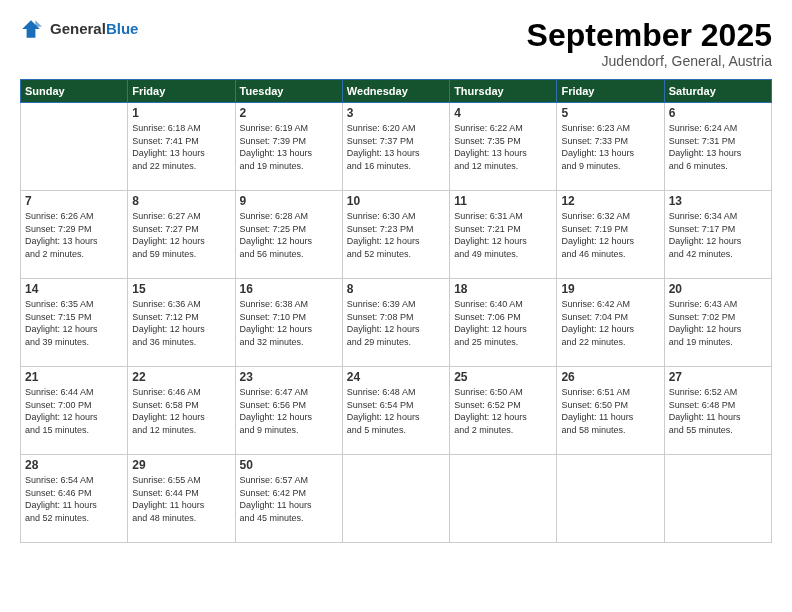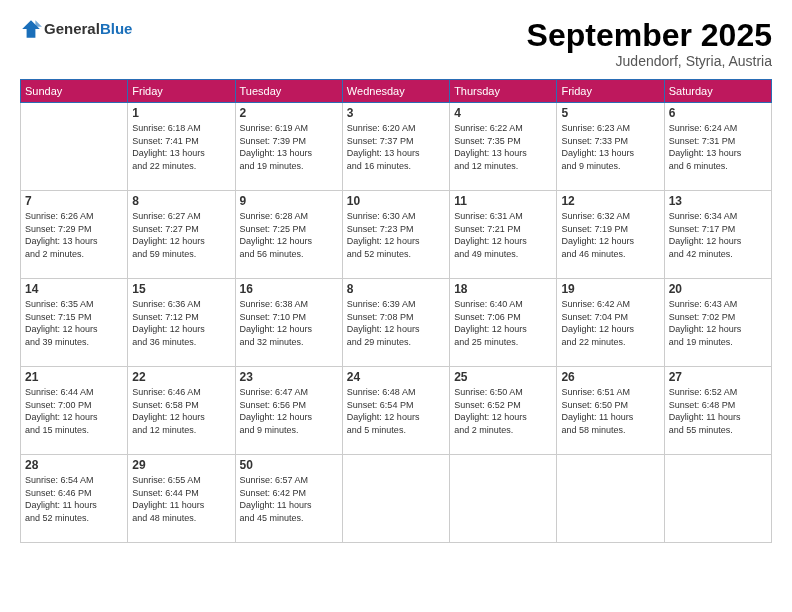--- a/index.html
+++ b/index.html
@@ -18,21 +18,21 @@
     }
     .header {
       display: flex;
       justify-content: space-between;
       align-items: flex-start;
       margin-bottom: 10px;
     }
     .logo {
       display: flex;
       align-items: center;
-      gap: 2px;
+      gap: 8px;
     }
     .logo-icon {
       width: 22px;
       height: 22px;
     }
     .title-block {
       text-align: right;
     }
     .month-title {
       font-size: 32px;
@@ -43,26 +43,26 @@
     .subtitle {
       font-size: 14px;
       color: #555;
     }
     .calendar {
       width: 100%;
       border-collapse: collapse;
       font-size: 9.5px;
     }
     .calendar thead th {
-      background: #be185d;
+      background: #14532d;
       color: #fff;
       padding: 5px 4px;
       text-align: left;
       font-size: 11px;
-      font-weight: normal;
+      font-weight: bold;
       border: 1px solid #2a6db5;
     }
     .calendar tbody td {
       border: 1px solid #ccc;
       vertical-align: top;
       padding: 3px 4px;
       width: 107px;
       height: 88px;
     }
     .day-num {
@@ -95,21 +95,21 @@
         <polygon points="28,4 40,16 28,16" fill="#1a6fba" opacity="0.6"></polygon>
       </svg>
       <div>
         <div style="font-size:15px;font-weight:bold;line-height:1.1;">
           <span style="color:#333;">General</span><span style="color:#1a6fba;">Blue</span>
         </div>
       </div>
     </div>
     <div class="title-block">
       <div class="month-title">September 2025</div>
-      <div class="subtitle">Judendorf, Styria, Austria</div>
+      <div class="subtitle">Judendorf, General, Austria</div>
     </div>
   </div>
 
   <table class="calendar">
     <thead>
       <tr>
         <th>Sunday</th>
         <th>Friday</th>
         <th>Tuesday</th>
         <th>Wednesday</th>

